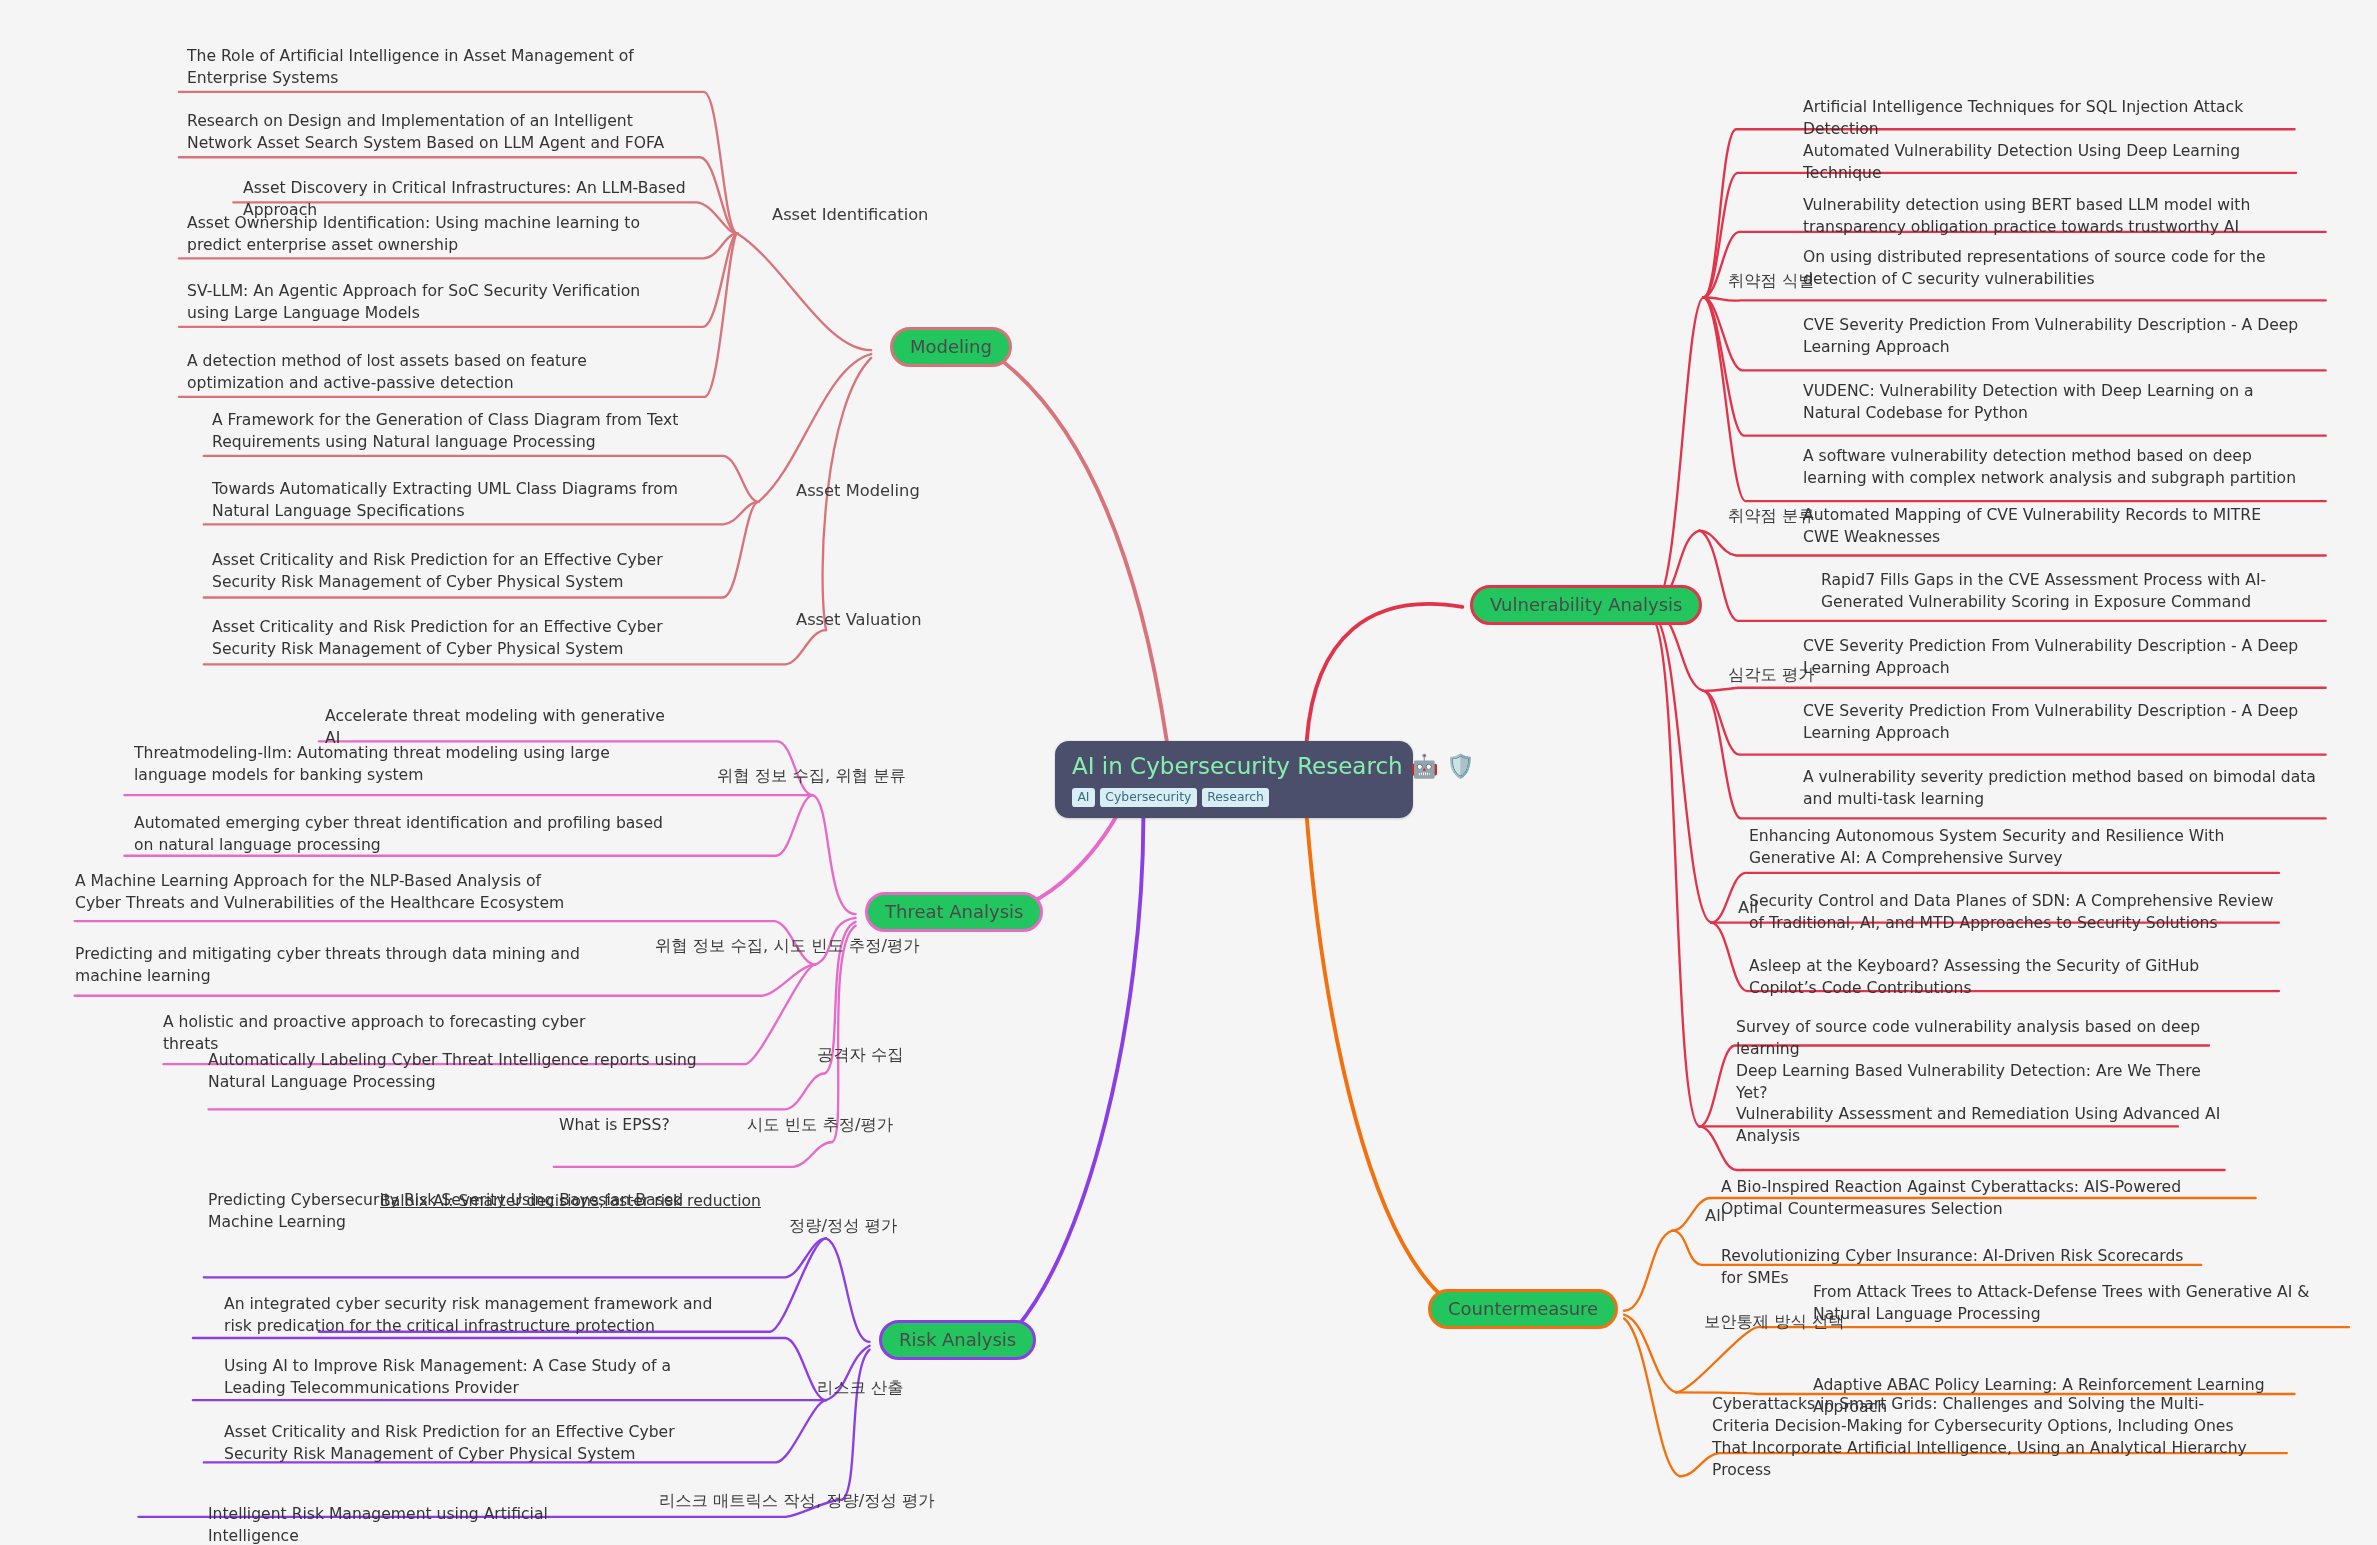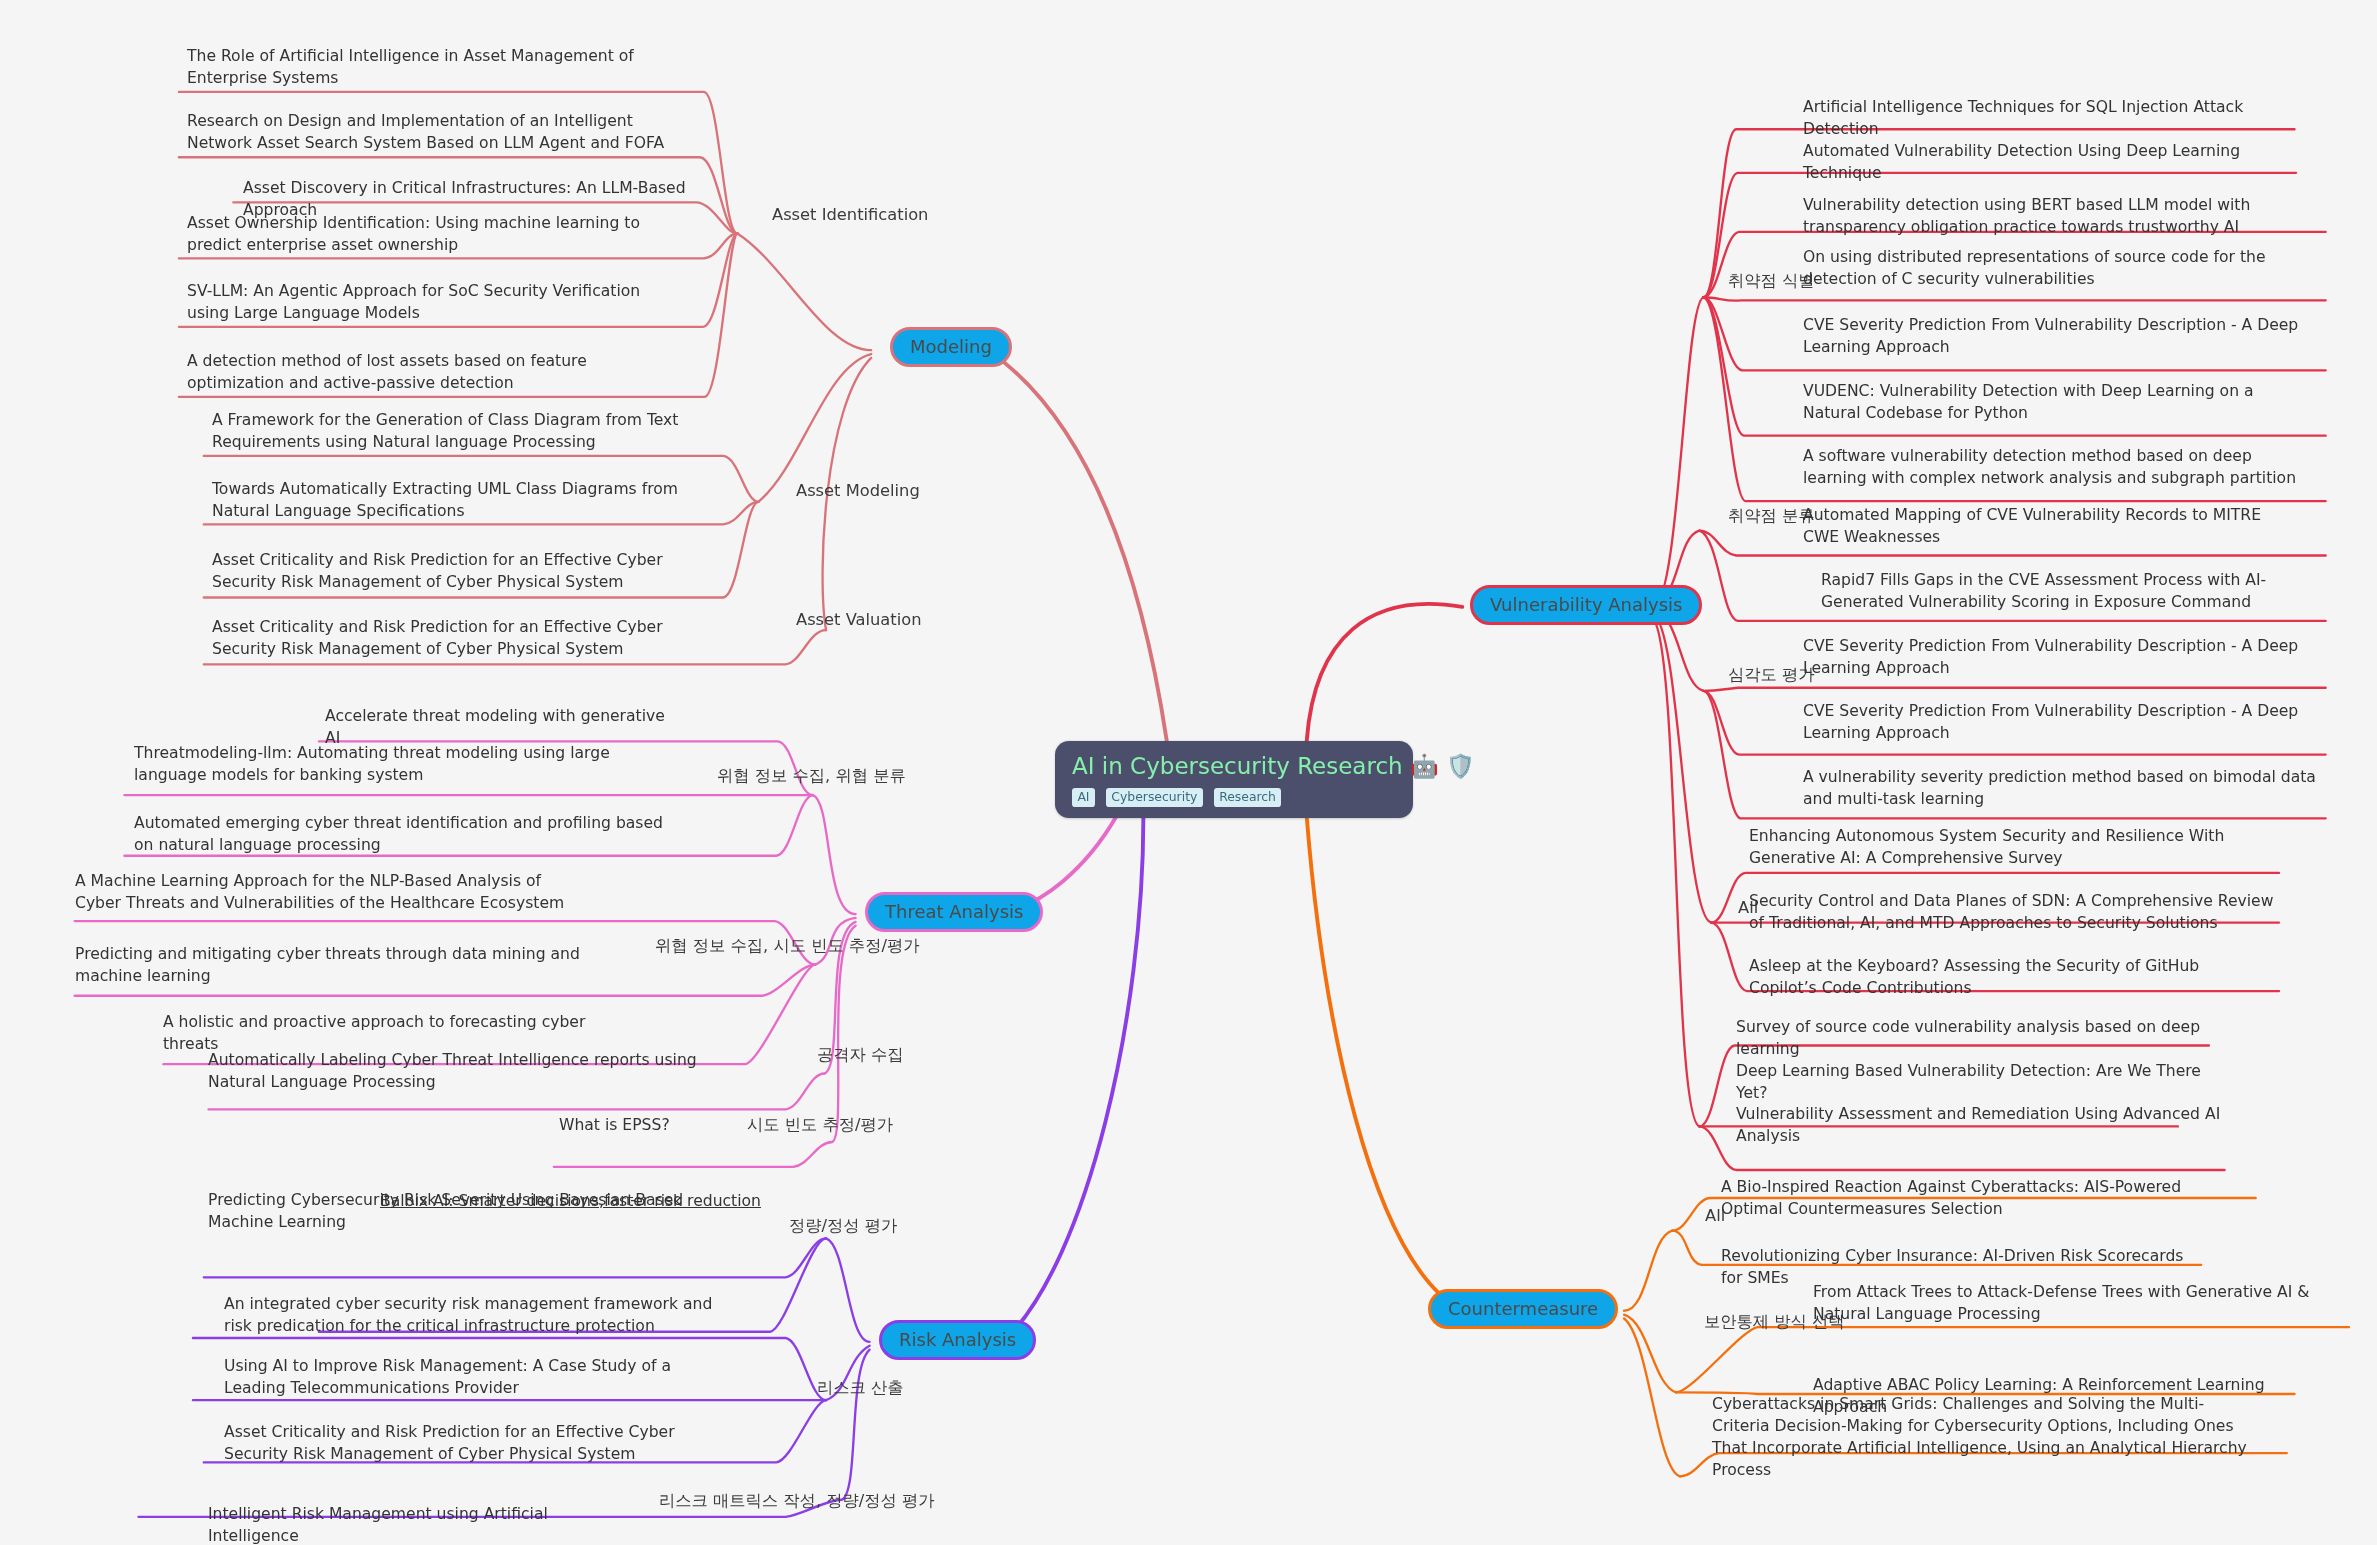--- a/index.html
+++ b/index.html
@@ -15,29 +15,29 @@
   
   .root{
     left:1055px;top:741px;width:358px;
     background:#4b4f6b;border-radius:14px;
     padding:12.4px 17px 11px 17px;
     box-shadow:0 0.8px 2.3px rgba(0,0,0,.18);
   }
   .root-title{
     font-size:23px;color:#86efac;line-height:1.15;white-space:nowrap;
   }
-  .root-tags{margin-top:8.6px;display:flex;gap:11px;}
+  .root-tags{margin-top:8.6px;display:flex;gap:5px;}
   .tag{
     background:#d8eef5;color:#3a6b7d;border-radius:3.1px;
     font-size:12.4px;padding:1.6px 5.4px 2.3px 5.4px;line-height:1.2;
   }
 
   
   .branch{
-    background:#0ea5e9;border-radius:777px;
+    background:#22c55e;border-radius:777px;
     padding:7px 17px;font-size:18px;color:#4a4a4a;
     white-space:nowrap;border:3.1px solid #cccccc;
     line-height:1.1;
   }
   .b-modeling{border-color:#d9737a;}
   .b-threat{border-color:#e86ac8;}
   .b-risk{border-color:#8b3ee6;}
   .b-vuln{border-color:#e1344a;}
   .b-counter{border-color:#f4700e;}
 

